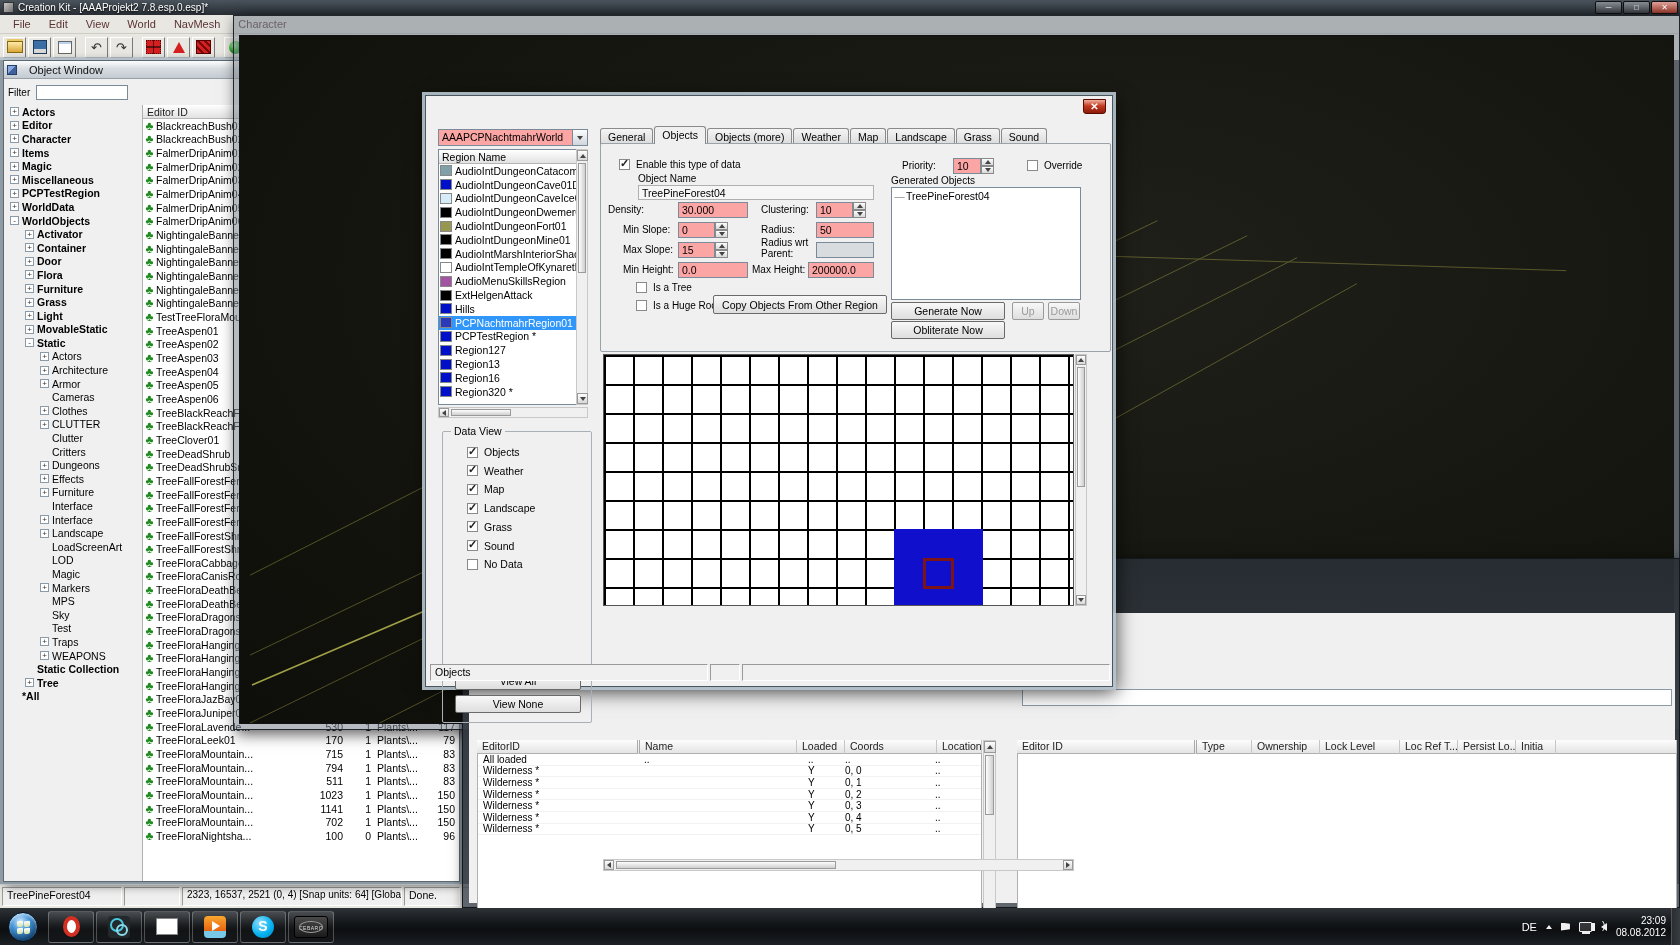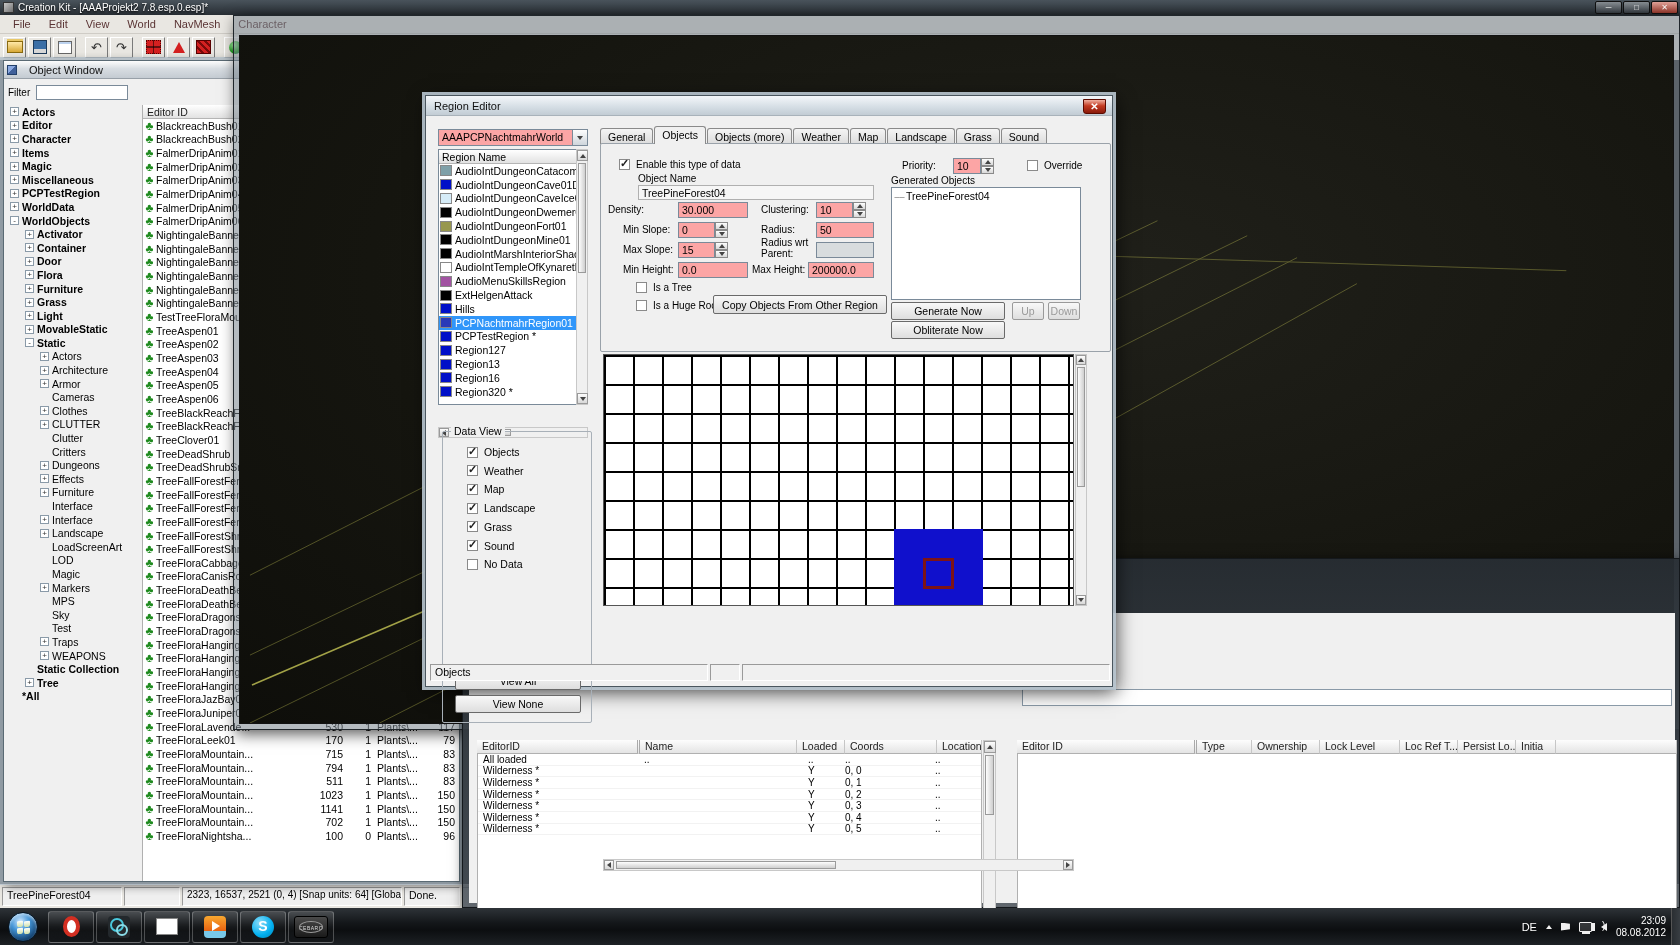--- a/index.html
+++ b/index.html
@@ -993,23 +993,20 @@
         <span class="hthumb" style="left:14px; width:420px;"></span>
         <span class="sb-btn" style="right:0; top:0;">
             <i class="tri right"></i>
           </span>
       </div>
     </div>
   </div>
 </div>
 
 <div class="abs" id="region-editor">
-  <div id="re-titlebar">
-    <span>Region Editor</span>
-  </div>
   <div id="re-close">✕</div>
 
   <div class="abs" id="re-dropdown">
     <span class="tbx">AAAPCPNachtmahrWorld</span>
     <span class="dd-btn">
         <i class="tri down"></i>
       </span>
   </div>
 
   <div class="abs" id="region-list">

